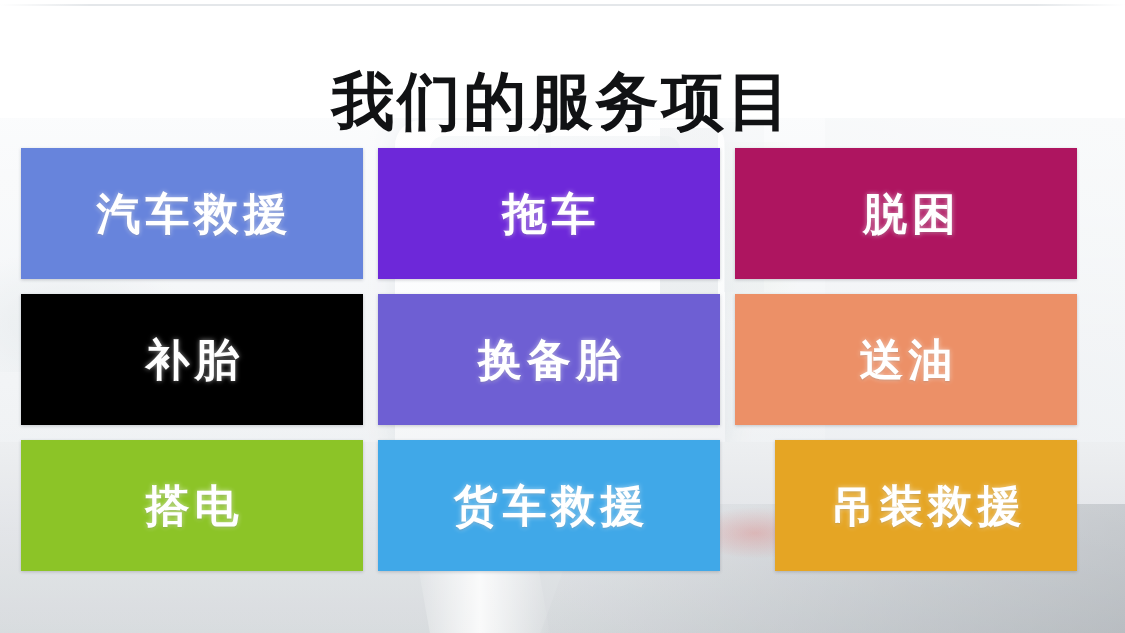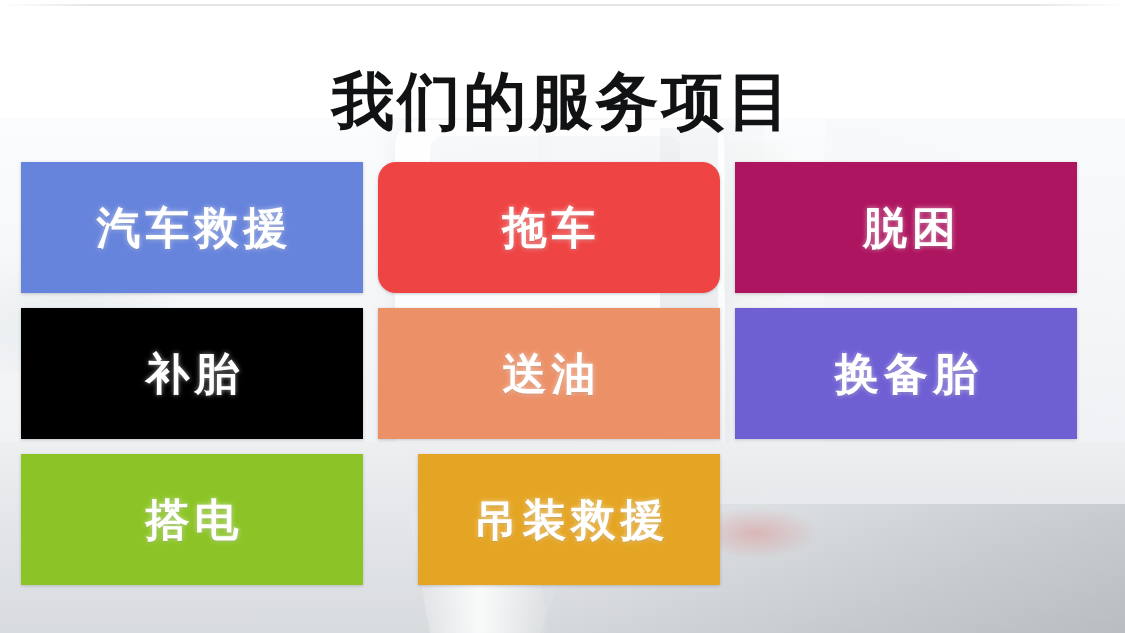--- a/index.html
+++ b/index.html
@@ -182,21 +182,21 @@
     font-weight: 700;
     color: #111214;
     letter-spacing: 3px;
     white-space: nowrap;
   }
 
   
   .grid {
     position: absolute;
     left: 21px;
-    top: 162px;
+    top: 148px;
     width: 1082px;
     height: 450px;
     display: grid;
     grid-template-columns: repeat(3, 342px);
     grid-template-rows: repeat(3, 131px);
     column-gap: 28px;
     row-gap: 29px;
     z-index: 4;
     gap: 15px;
   }
@@ -244,43 +244,46 @@
     <div class="top-rule"></div>
     <h1 class="headline">我们的服务项目</h1>
   </div>
 
   <div class="grid">
 
     <div class="tile" style="background-color: rgb(103, 132, 220);">
       <span class="tile-label">汽车救援</span>
     </div>
 
-    <div class="tile" style="background-color: #ef4444; border-radius: 18px;">
+    <div class="tile" style="background-color: #6d28d9;">
       <span class="tile-label">拖车</span>
     </div>
 
     <div class="tile" style="background-color: rgb(174, 21, 96); padding-left: 7px;">
       <span class="tile-label">脱困</span>
     </div>
 
     <div class="tile" style="background-color: #000000;">
       <span class="tile-label">补胎</span>
     </div>
 
+    <div class="tile" style="background-color: rgb(110, 95, 211);">
+      <span class="tile-label">换备胎</span>
+    </div>
+
     <div class="tile" style="background-color: rgb(236, 144, 103);">
       <span class="tile-label">送油</span>
     </div>
 
-    <div class="tile" style="background-color: rgb(110, 95, 211);">
-      <span class="tile-label">换备胎</span>
-    </div>
-
     <div class="tile" style="background-color: rgb(140, 196, 39);">
       <span class="tile-label">搭电</span>
     </div>
 
+    <div class="tile" style="background-color: rgb(64, 168, 232);">
+      <span class="tile-label">货车救援</span>
+    </div>
 
     <div class="tile" style="background-color: rgb(229, 165, 36); margin-left: 40px;">
       <span class="tile-label">吊装救援</span>
     </div>
 
   </div>
 </div>
 
 </body></html>

